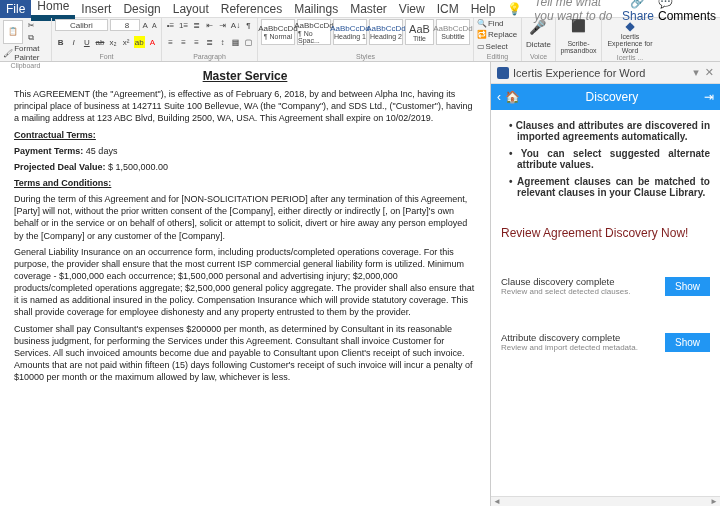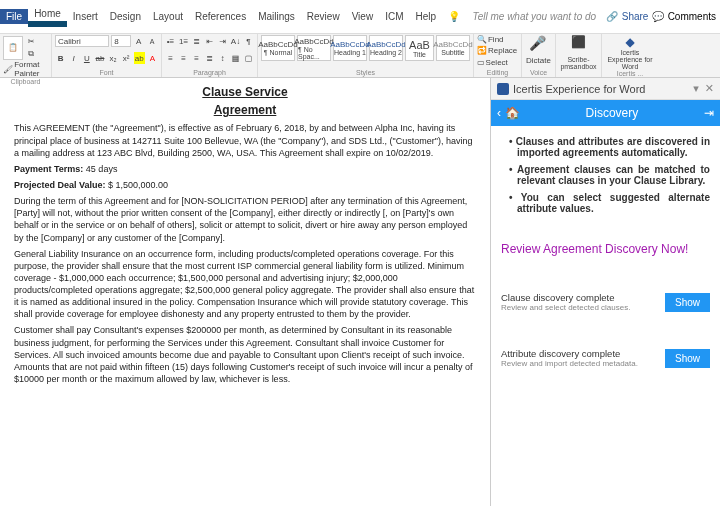--- a/index.html
+++ b/index.html
@@ -1,17 +1,17 @@
 <!DOCTYPE html>
 <html><head>
 <meta charset="utf-8">
 <style>
 * { margin:0; padding:0; box-sizing:border-box; font-family:'Segoe UI',Tahoma,sans-serif; }
 body { width:720px; height:506px; overflow:hidden; background:#fff; font-size:9px; }
-.menubar { display:flex; align-items:center; background:#fff; border-bottom:1px solid #ddd; height:34px; font-size:10px; }
+.menubar { display:flex; align-items:center; background:#fff; border-bottom:1px solid #ddd; height:18px; font-size:12px; }
 .menubar .tab { padding:2px 6px; color:#444; cursor:pointer; }
 .menubar .tab.file { background:#2b579a; color:#fff; }
 .menubar .tab.active { border-bottom:6px solid #0c4a6e; }
 .menubar .right { margin-left:auto; display:flex; align-items:center; gap:4px; padding-right:4px; }
 .menubar .share { color:#2b579a;text-align:center; }
 .menubar .tell { color:#888; font-style:italic; }
 .ribbon { display:flex; background:#f3f3f3; border-bottom:1px solid #ccc; height:44px; font-size:8px; color:#444; }
 .rgroup { border-right:1px solid #ddd; padding:1px 3px; display:flex; flex-direction:column; justify-content:space-between; }
 .rgroup .lbl { text-align:center; font-size:7px; color:#888; }
 .rrow { display:flex; align-items:center; gap:2px; }
@@ -29,45 +29,45 @@
 .pane { width:230px; border-left:1px solid #ccc; display:flex; flex-direction:column; background:#fff; }
 .pane-title { background:#f3f3f3; border-bottom:1px solid #ddd; padding:4px 6px; display:flex; align-items:center; font-size:11px; color:#444; }
 .pane-title .logo { width:12px; height:12px; background:#2b579a; border-radius:2px; margin-right:4px; }
 .pane-nav { background:#2196f3; color:#fff; display:flex; align-items:center; height:26px; padding:0 6px; font-size:12px; }
 .pane-nav .center { flex:1; text-align:center; }
 .pane-body { padding:10px 10px; font-size:10px; color:#333; flex:1; overflow:hidden; }
 .pane-body .dc { margin-bottom:6px; }
 .pane-body ul { list-style:none; padding-left:8px;font-weight:bold; }
 .pane-body ul li { text-indent:-8px; padding-left:8px; margin-bottom:6px; text-align:justify; }
 .pane-body ul li::before { content:"• "; }
-.review-link { color:#a21caf; font-size:12px; margin:28px 0 8px; }
+.review-link { color:#7f1d1d; font-size:12px; margin:28px 0 8px; }
 .disc-row { display:flex; align-items:center; margin-bottom:10px;margin-top:36px; }
 .disc-row .txt { flex:1; }
 .disc-row .t1 { font-size:9.5px; color:#333; }
 .disc-row .t2 { font-size:8px; color:#888; }
 .showbtn { background:#2196f3; color:#fff; border:none; padding:4px 10px; font-size:10px; cursor:pointer; }
 .pane-scroll { height:10px; background:#f3f3f3; border-top:1px solid #ddd; display:flex; }
 .pane-scroll .ar { width:12px; text-align:center; color:#888; font-size:8px; }
 .pane-scroll .track { flex:1; }
-.fontsel { border:1px solid #ccc; background:#fff; padding:0 2px; font-size:8px; height:12px; display:inline-flex; align-items:center; }
+.fontsel { border:1px solid #ccc; background:#fff; padding:0 14px; font-size:8px; height:12px; display:inline-flex; align-items:center; }
 .ico { font-family:Arial; }
 .small-btn { font-size:8px; color:#444; display:flex; align-items:center; gap:1px; }
 </style>
 </head>
 <body>
 
 <div class="menubar">
   <span class="tab file">File</span>
   <span class="tab active">Home</span>
   <span class="tab">Insert</span>
   <span class="tab">Design</span>
   <span class="tab">Layout</span>
   <span class="tab">References</span>
   <span class="tab">Mailings</span>
-  <span class="tab">Review</span>
+  <span class="tab">Master</span>
   <span class="tab">View</span>
   <span class="tab">ICM</span>
   <span class="tab">Help</span>
   <span class="tab">💡</span>
   <span class="tab tell">Tell me what you want to do</span>
   <div class="right">
     <span class="share">🔗 <span>Share</span></span>
     <span>💬 <span>Comments</span></span>
   </div>
 </div>
@@ -180,25 +180,26 @@
   <div class="rgroup" style="width:56px;text-align:center;border-right:none">
     <div style="font-size:12px;text-align:center;color:#2b579a">◆</div>
     <div style="text-align:center;font-size:7px">Icertis Experience for Word</div>
     <div class="lbl">Icertis ...</div>
   </div>
 </div>
 
 <div class="main">
 
   <div class="doc">
-    <h1>Clause Service</h1>
-    <h1>Agreement</h1>
+    <h1>Master Service</h1>
     <p>This AGREEMENT (the "Agreement"), is effective as of February 6, 2018,  by and between Alpha Inc, having its principal place of business at 142711 Suite 100 Bellevue, WA (the "Company"), and SDS Ltd., ("Customer"), having a mailing address at 123 ABC Blvd, Building 2500, WA, USA. This Agreement shall expire on 10/02/2019.</p>
+    <p><span class="label">Contractual Terms:</span></p>
     <p><span class="lbl2">Payment Terms:</span><span>  45 days</span></p>
     <p><span class="lbl2">Projected Deal Value:</span><span> $ 1,500,000.00</span></p>
+    <p><span class="label">Terms and Conditions:</span></p>
     <p> During the term of this Agreement and for [NON-SOLICITATION PERIOD] after any termination of this Agreement, [Party] will not, without the prior written consent of the [Company], either directly or indirectly [, on [Party]'s own behalf or in the service or on behalf of others], solicit or attempt to solicit, divert or hire away any person employed by the [Company] or any customer of the [Company].</p>
     <p>General Liability Insurance on an occurrence form, including products/completed operations coverage. For this purpose, the provider shall ensure that the most current ISP commercial general liability form is utilized. Minimum coverage - $1,000,000 each occurrence; $1,500,000 personal and advertising injury; $2,000,000 products/completed operations aggregate; $2,500,000 general policy aggregate. The provider shall also ensure that it is named as additional insured in the policy.   Compensation Insurance which will provide statutory coverage.  This shall provide coverage for employee dishonesty and any property entrusted to them by the provider.</p>
     <p>Customer shall pay Consultant's expenses $200000 per month, as determined by Consultant in its reasonable business judgment, for performing the Services under this Agreement. Consultant shall invoice Customer for Services. All such invoiced amounts become due and payable to Consultant upon Client's receipt of such invoice. Amounts that are not paid within fifteen (15) days following Customer's receipt of such invoice will incur a penalty of $10000 per month or the maximum allowed by law, whichever is less.</p>
   </div>
 
   <div class="pane">
     <div class="pane-title">
       <span class="logo"></span>
       <span>Icertis Experience for Word</span>
       <span style="margin-left:auto;color:#888">▾</span>
@@ -206,22 +207,22 @@
     </div>
     <div class="pane-nav">
       <span>‹</span>
       <span style="margin-left:4px">🏠</span>
       <span class="center">Discovery</span>
       <span>⇥</span>
     </div>
     <div class="pane-body">
       <ul>
         <li>Clauses and attributes are discovered in imported agreements automatically.</li>
+        <li>You can select suggested alternate attribute values.</li>
         <li>Agreement clauses can be matched to relevant clauses in your Clause Library.</li>
-        <li>You can select suggested alternate attribute values.</li>
       </ul>
       <div class="review-link">Review Agreement Discovery Now!</div>
       <div class="disc-row">
         <div class="txt">
           <div class="t1">Clause discovery complete</div>
           <div class="t2">Review and select detected clauses.</div>
         </div>
         <button class="showbtn">Show</button>
       </div>
       <div class="disc-row">

